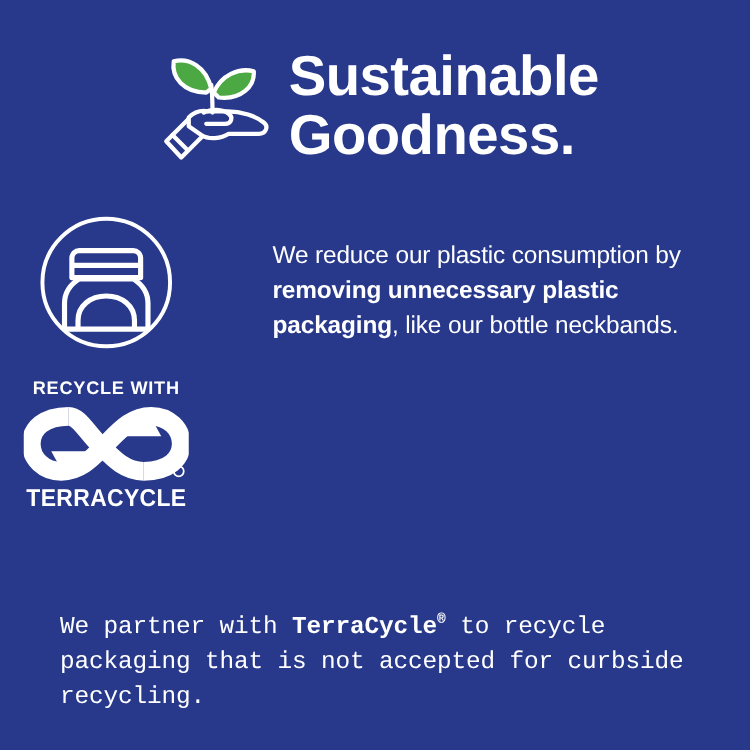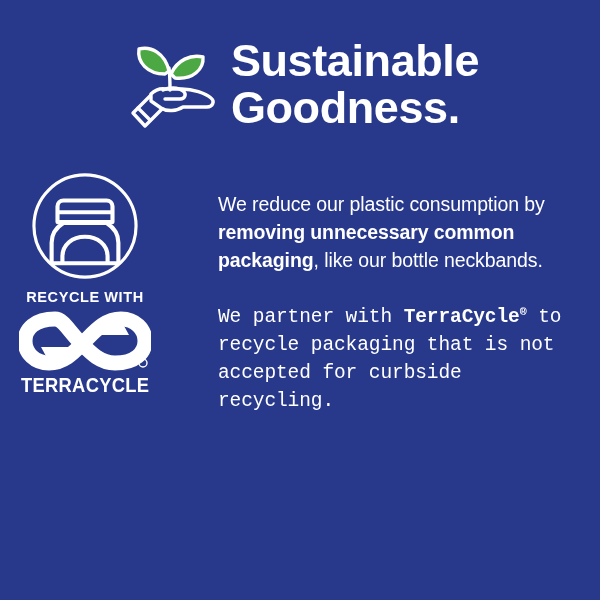--- a/index.html
+++ b/index.html
@@ -52,21 +52,21 @@
 
   
   .row {
     position: absolute;
     left: 0;
     width: 600px;
     display: flex;
     align-items: flex-start;
   }
   .row-1 { top: 172px; }
-  .row-2 { top: 289px; }
+  .row-2 { top: 303px; flex-direction: column; }
   .row-3 { top: 442px; }
 
   .row-icon {
     width: 170px;
     flex: 0 0 170px;
     display: flex;
     align-items: flex-start;
     justify-content: center;
     padding-top: 0px;
   }
@@ -160,21 +160,21 @@
         <circle cx="55" cy="55" r="52" fill="none" stroke="#FFFFFF" stroke-width="3.2"></circle>
 
         <path d="M33 29 h44 a6 6 0 0 1 6 6 v16 h-56 v-16 a6 6 0 0 1 6 -6 z" fill="none" stroke="#FFFFFF" stroke-width="4.2" stroke-linejoin="round"></path>
         <line x1="28" y1="41" x2="82" y2="41" stroke="#FFFFFF" stroke-width="4.2"></line>
 
         <path d="M33 52 C25 57 21 64 21 72 v21 h68 v-21 c0 -8 -4 -15 -12 -20 z" fill="none" stroke="#FFFFFF" stroke-width="4.2" stroke-linejoin="round"></path>
 
         <path d="M32 93 v-7 c0 -12 10 -20 23 -20 c13 0 23 8 23 20 v7" fill="none" stroke="#FFFFFF" stroke-width="4.2" stroke-linejoin="round"></path>
       </svg>
     </div>
-    <div class="row-text">We reduce our plastic consumption by <b>removing unnecessary common packaging</b>, like our bottle neckbands.</div>
+    <div class="row-text">We reduce our plastic consumption by <b>removing unnecessary plastic packaging</b>, like our bottle neckbands.</div>
   </div>
 
   <div class="row row-2">
     <div class="row-icon">
       <div class="terracycle">
         <div class="tc-top">RECYCLE WITH</div>
         <svg class="tc-loop" viewBox="0 0 132 60" width="132" height="60" aria-hidden="true">
 
           <path d="M36 8
                    C16 8 6 18 6 30

